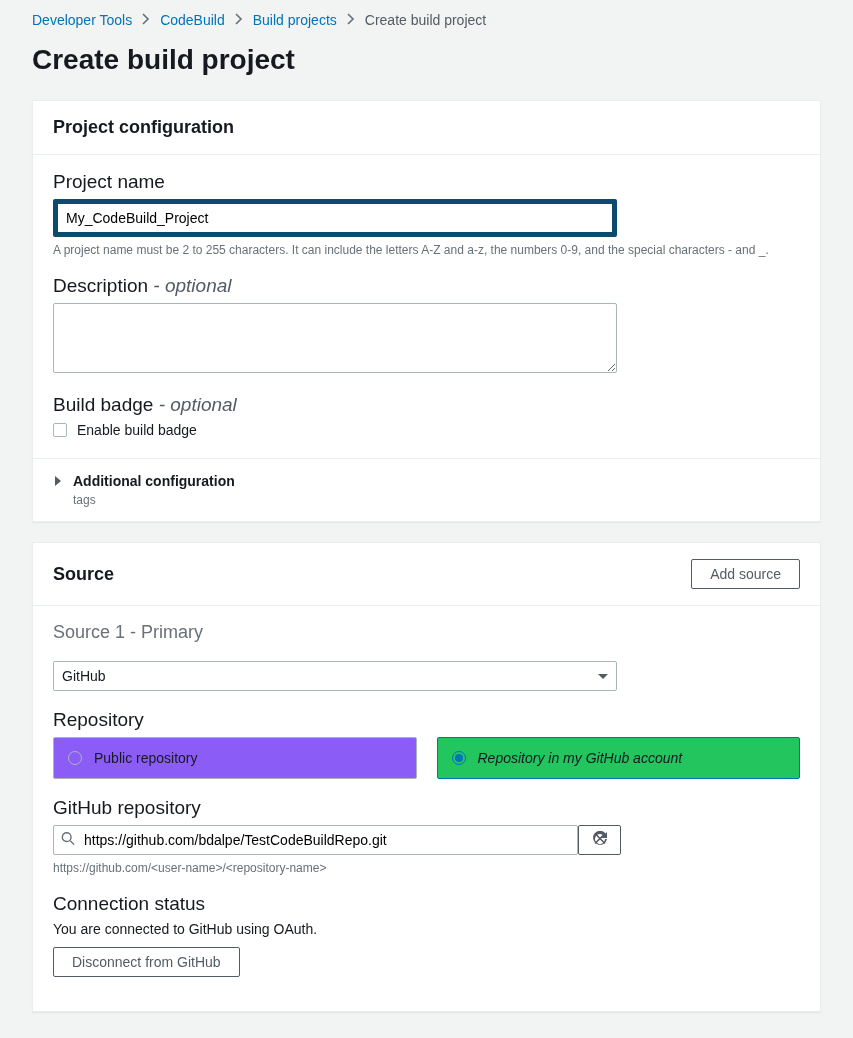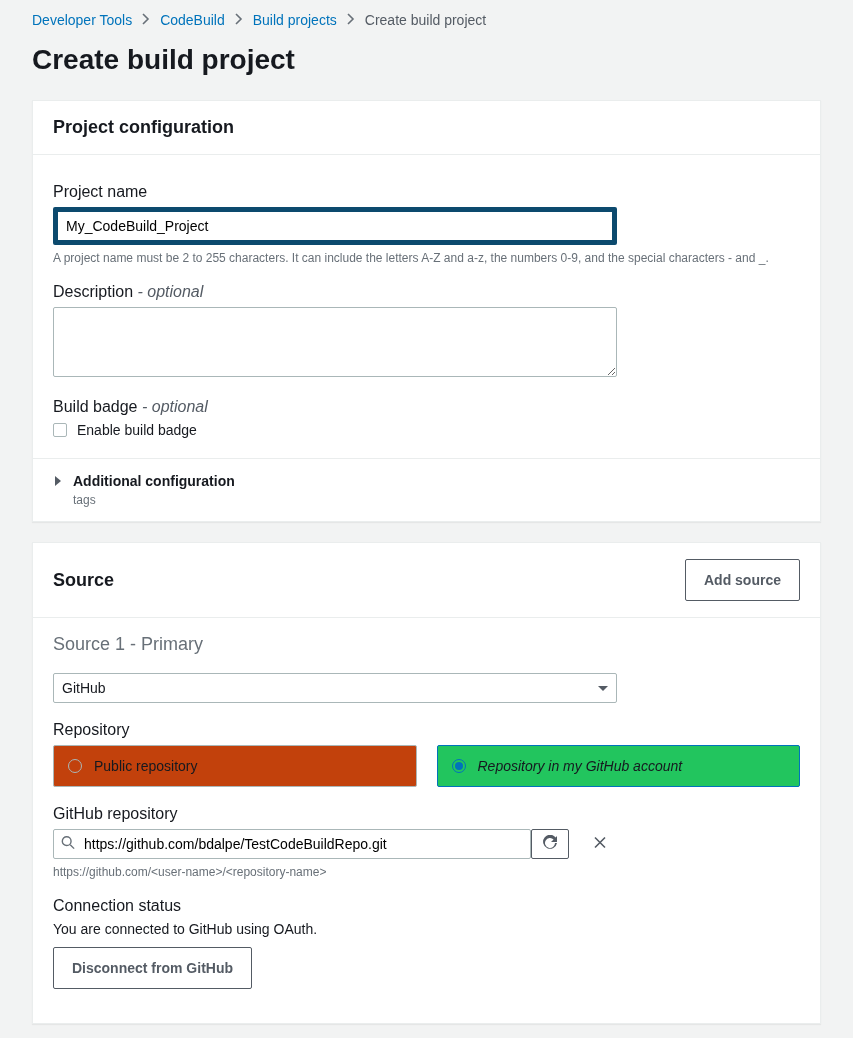--- a/index.html
+++ b/index.html
@@ -40,24 +40,23 @@
       border-bottom: 1px solid #eaeded;
     }
     .panel-title {
       font-size: 18px;
       font-weight: 700;
     }
     .panel-body { padding: 16px 20px; }
     .form-group { margin-bottom: 18px; }
     .form-label {
       display: block;
-      font-size: 16px;
+      font-size: 19px;
       color: #16191f;
       margin-bottom: 6px;
-      margin-top: 12px;
     }
     .optional { font-style: italic; color: #545b64; }
     .text-input {
       width: 564px;
       padding: 6px 8px;
       border: 5px solid #0c4a6e;
       border-radius: 2px;
       font-size: 14px;
     }
     .textarea {
@@ -97,22 +96,22 @@
       align-items: center;
       gap: 10px;
       cursor: pointer;
     }
     .expander-title { font-weight: 700; font-size: 14px; }
     .expander-sub { font-size: 12px; color: #687078; margin-left: 20px; margin-top: 4px; }
     .btn {
       background: #fff;
       border: 1px solid #545b64;
       border-radius: 2px;
-      padding: 12px 18px;
-      font-weight: 700;
+      padding: 6px 18px;
+      font-weight: 400;
       font-size: 14px;
       cursor: pointer;
       color: #545b64;
     }
     .source-subtitle {
       font-size: 18px;
       color: #687078;
       font-weight: 400;
       margin-bottom: 18px;
     }
@@ -145,21 +144,21 @@
     }
     .radio-tile {
       flex: 1;
       border: 1px solid #aab7b8;
       border-radius: 2px;
       padding: 12px 14px;
       display: flex;
       align-items: center;
       gap: 12px;
       cursor: pointer;
-      background: #c2410c;
+      background: #8b5cf6;
     }
     .radio-tile.selected {
       border-color: #0073bb;
       background: #22c55e;
       font-style: italic;
     }
     .radio {
       width: 14px;
       height: 14px;
       border-radius: 50%;
@@ -172,21 +171,21 @@
     .radio.selected { border-color: #0073bb; }
     .radio.selected::after {
       content: "";
       width: 8px;
       height: 8px;
       border-radius: 50%;
       background: #0073bb;
     }
     .search-wrap {
       position: relative;
-      width: 516px;
+      width: 568px;
       display: flex;
       align-items: center;
     }
     .search-input {
       width: 564px;
       padding: 6px 30px 6px 30px;
       border: 1px solid #aab7b8;
       border-radius: 2px;
       font-size: 14px;
     }

